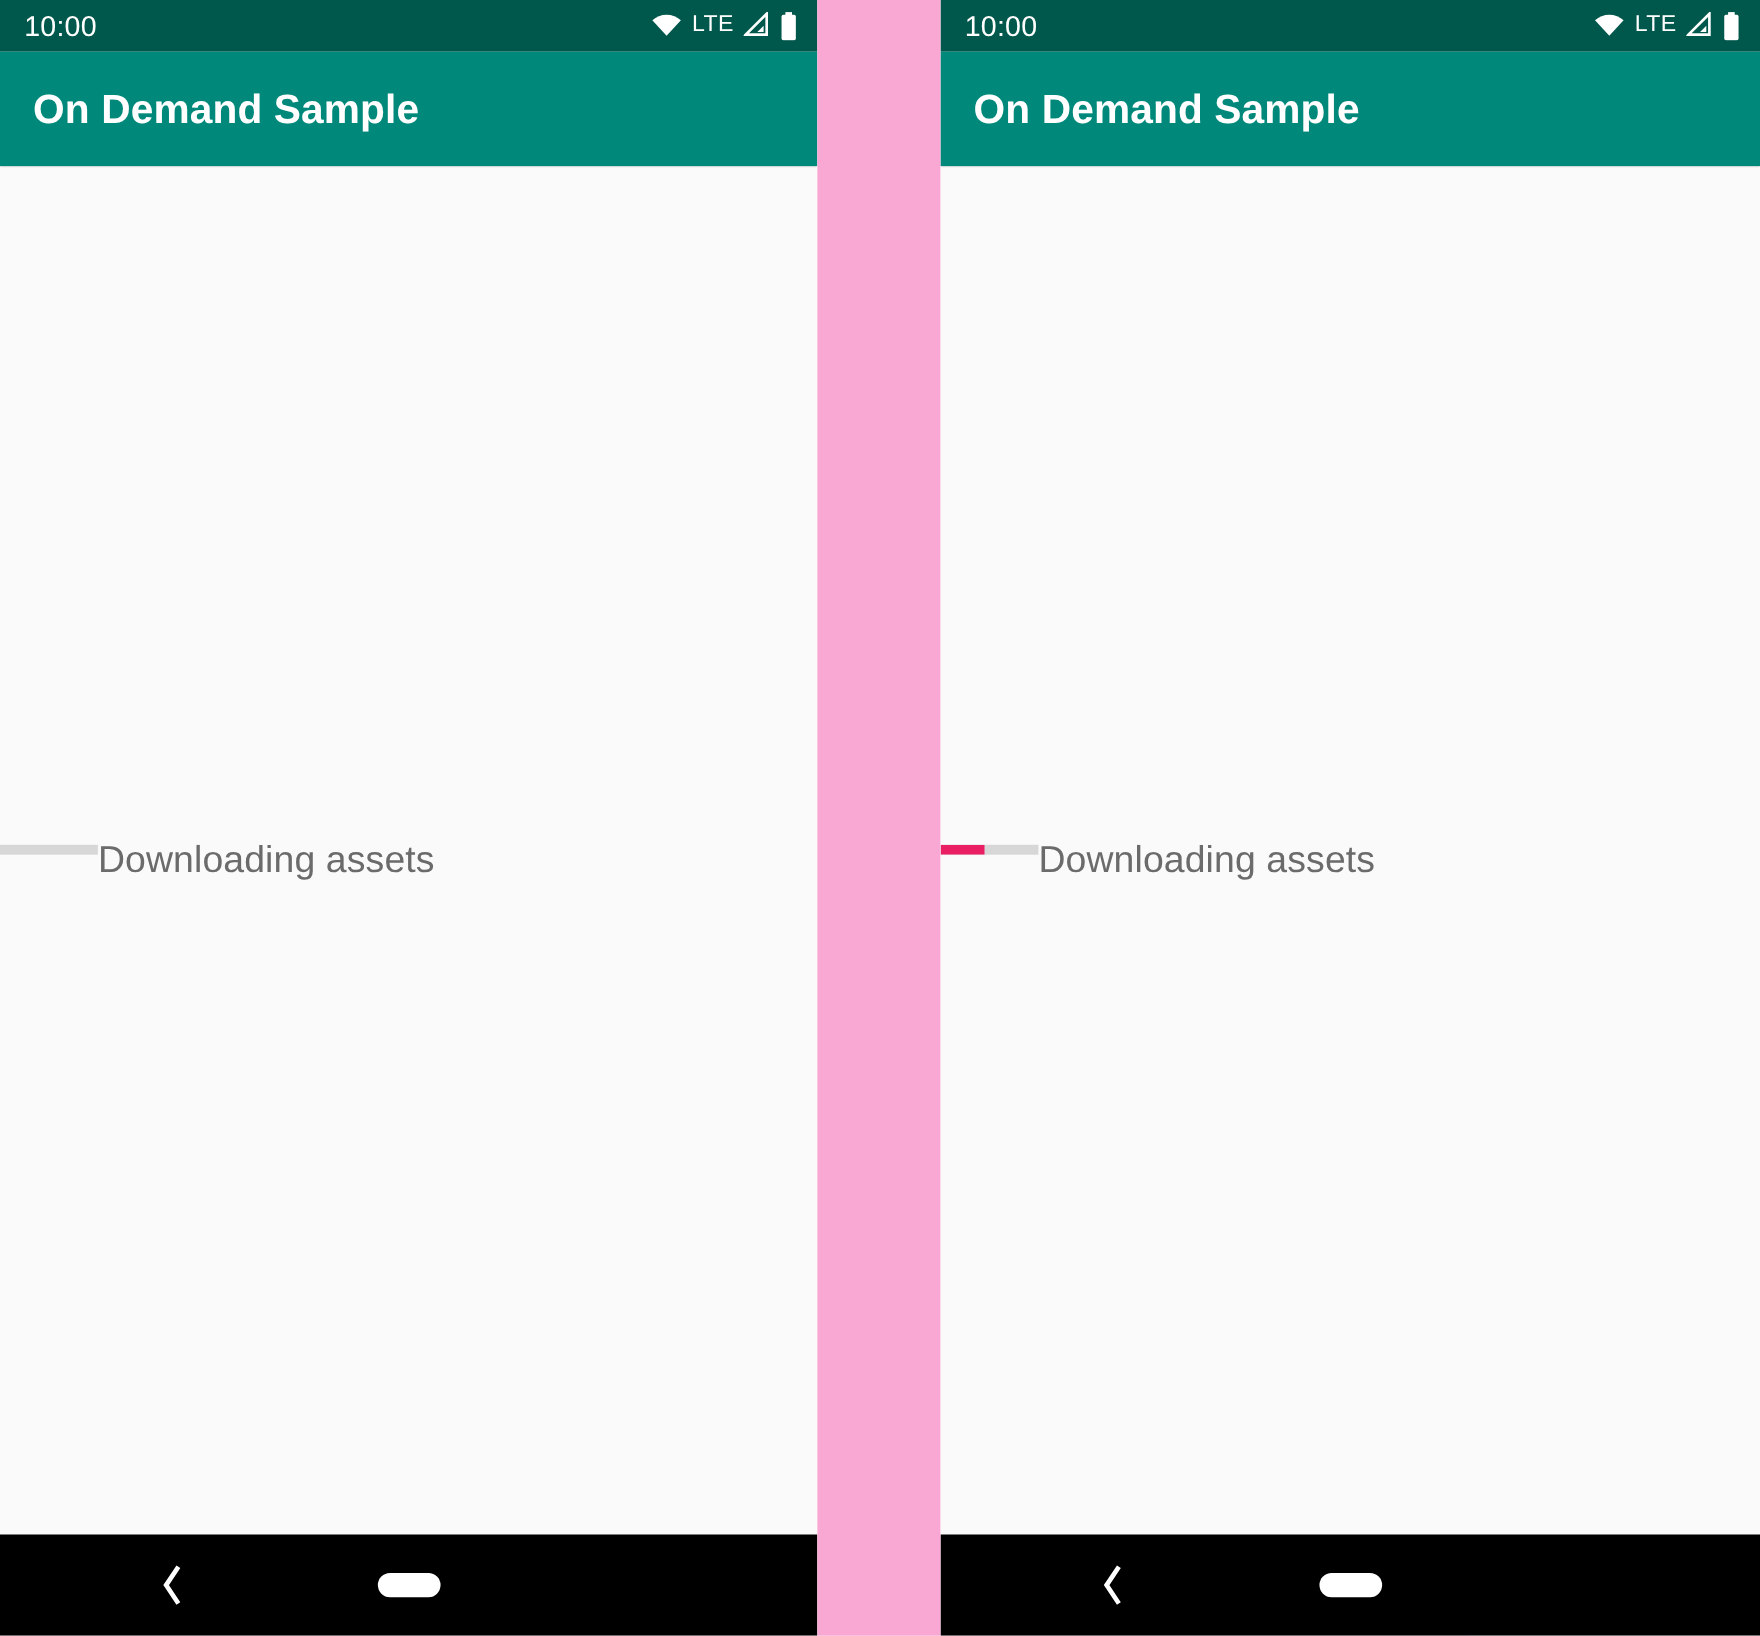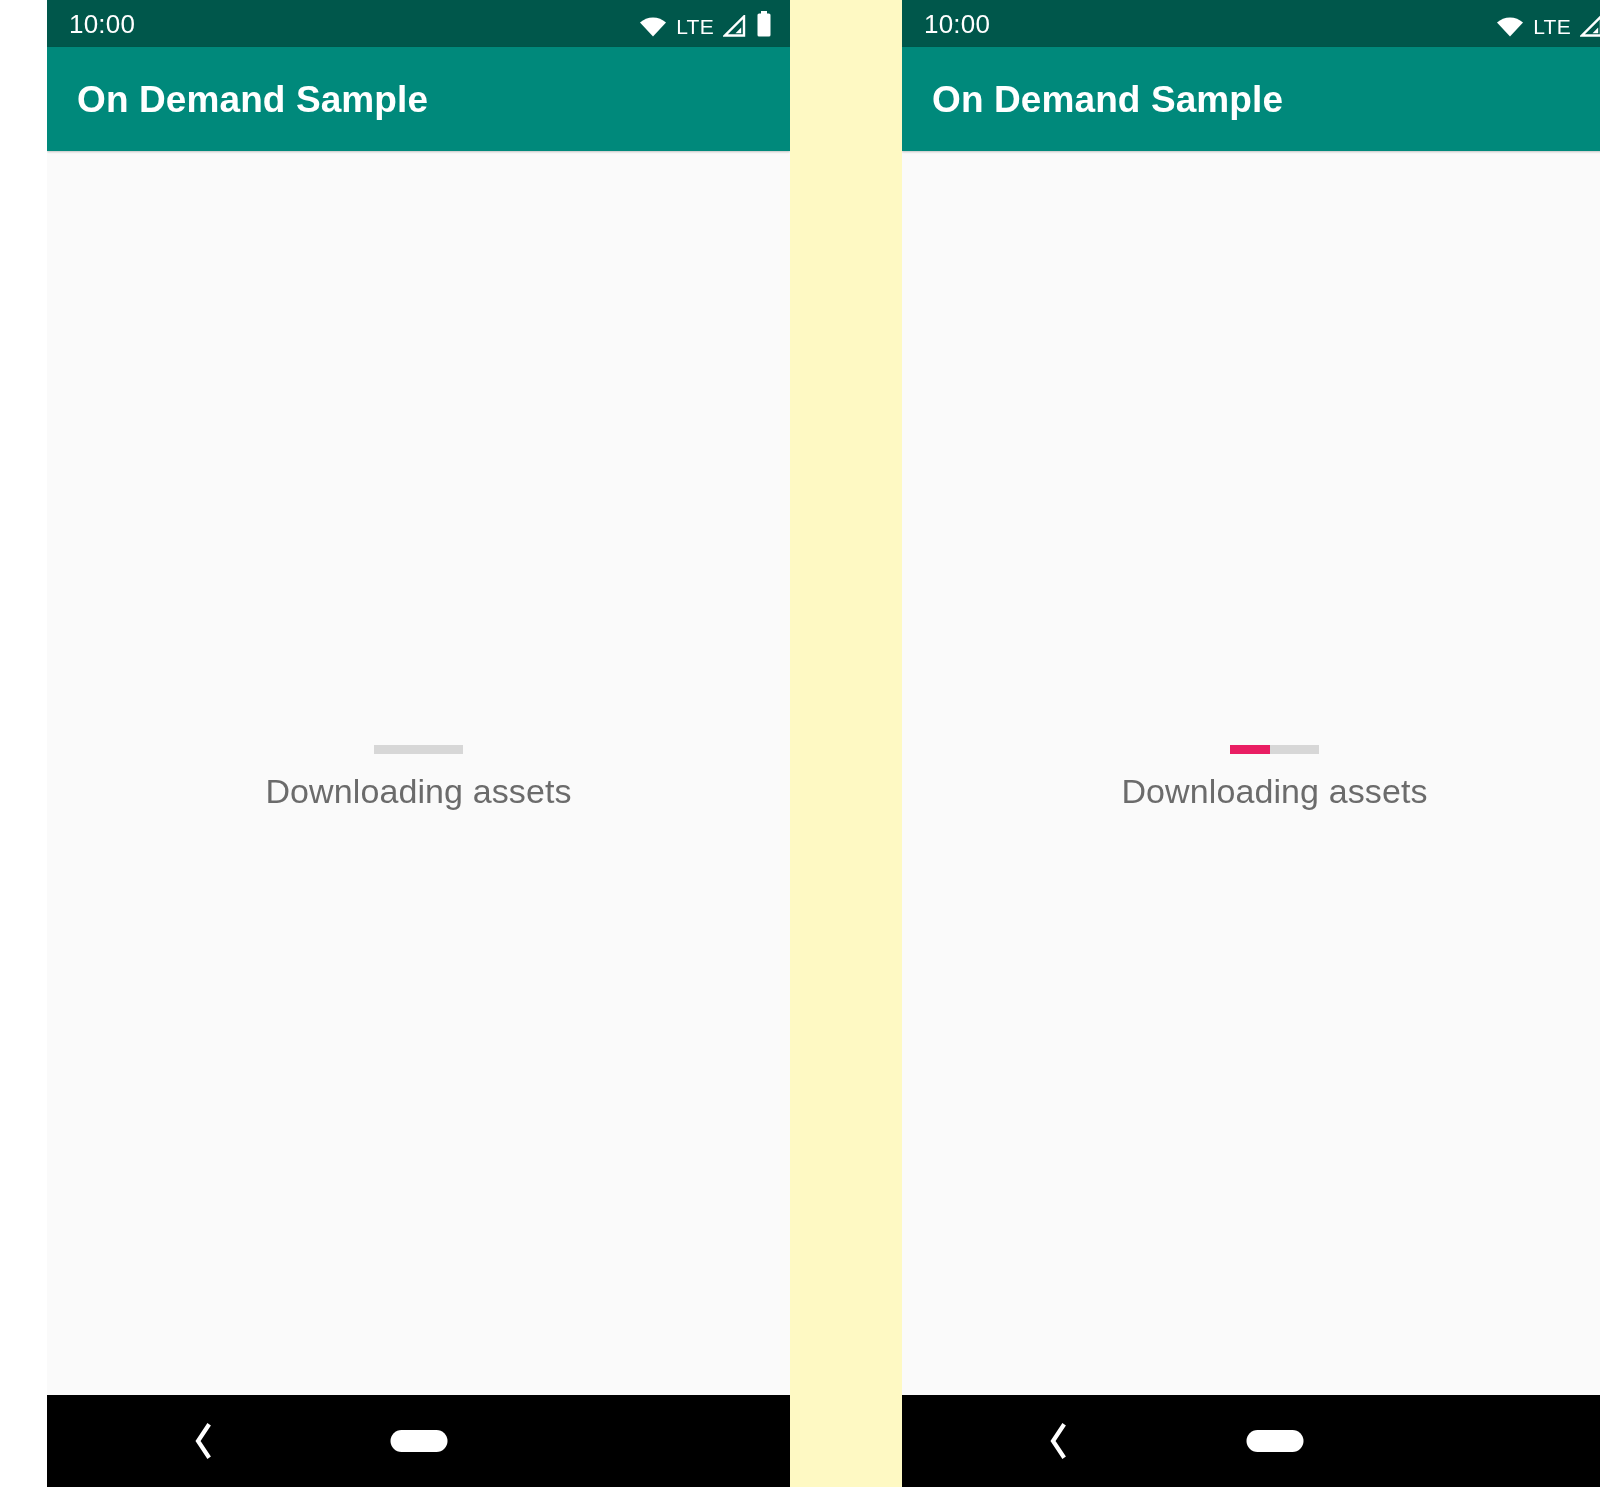--- a/index.html
+++ b/index.html
@@ -10,22 +10,21 @@
   body {
     width: 1600px;
     height: 1487px;
     font-family: "Liberation Sans", sans-serif;
     overflow: hidden;
   }
   .stage {
     position: relative;
     width: 1336px;
     height: 1487px;
-    background: #fef9c3;
-    margin-left: 47px;
+    background: #f9a8d4;
   }
 
   
   .phone {
     position: absolute;
     top: 0;
     height: 1487px;
     background: #fafafa;
     overflow: hidden;
     display: flex;
@@ -48,21 +47,21 @@
   }
   .statusbar-clock {
     font-size: 26px;
     font-weight: 400;
     letter-spacing: 0.2px;
     line-height: 1;
     font-family: "Liberation Sans", sans-serif;
   }
   .statusbar-icons {
     display: flex;
-    align-items: flex-end;
+    align-items: flex-start;
     gap: 9px;
   }
   .statusbar-icons svg { display: block; }
   .net-label {
     font-size: 21px;
     font-weight: 400;
     letter-spacing: 0.3px;
     line-height: 1;
   }
 
@@ -97,21 +96,21 @@
     flex-direction: column;
     align-items: center;
     justify-content: center;
   }
   .loader-block {
     position: absolute;
     left: 0;
     right: 0;
     top: 594px;           
     display: flex;
-    flex-direction: column;
+    flex-direction: row;
     align-items: center;
   }
   .progress-track {
     width: 89px;
     height: 9px;
     background: #d7d7d7;
     position: relative;
     overflow: hidden;
   }
   .progress-fill {

